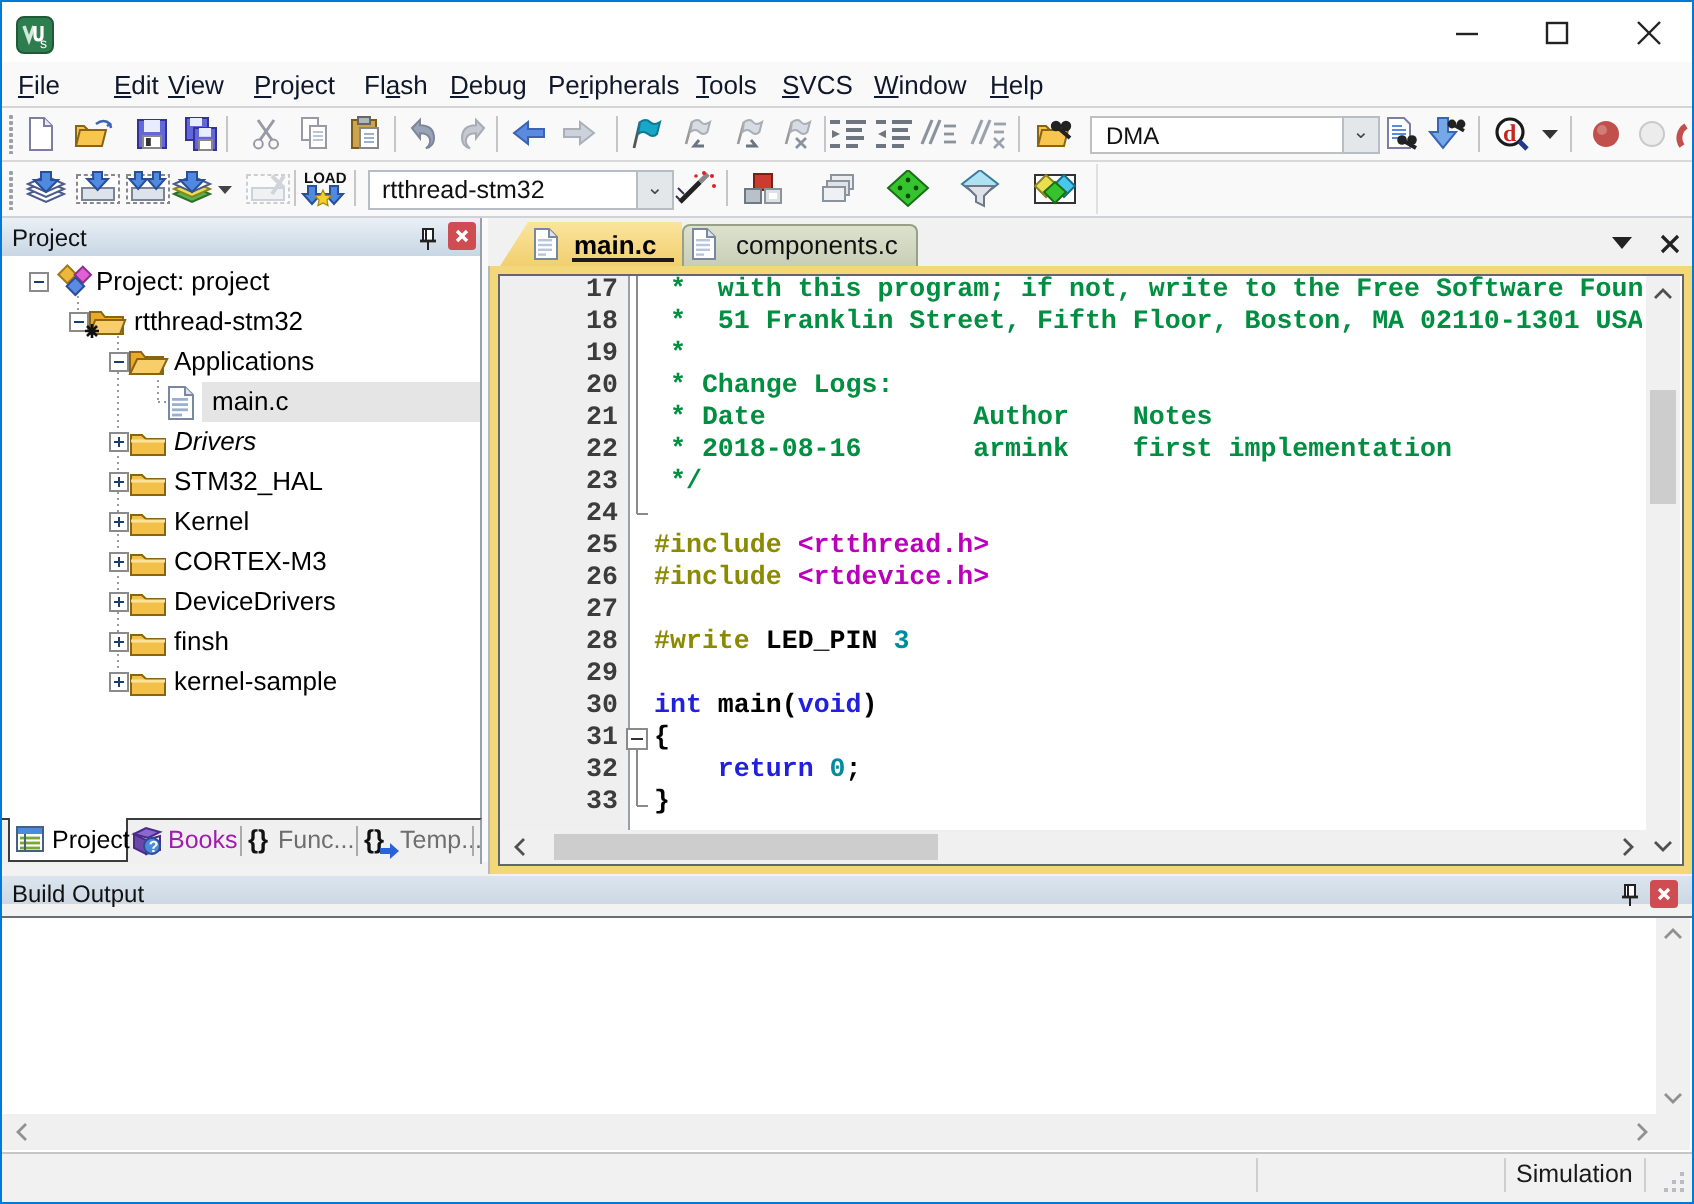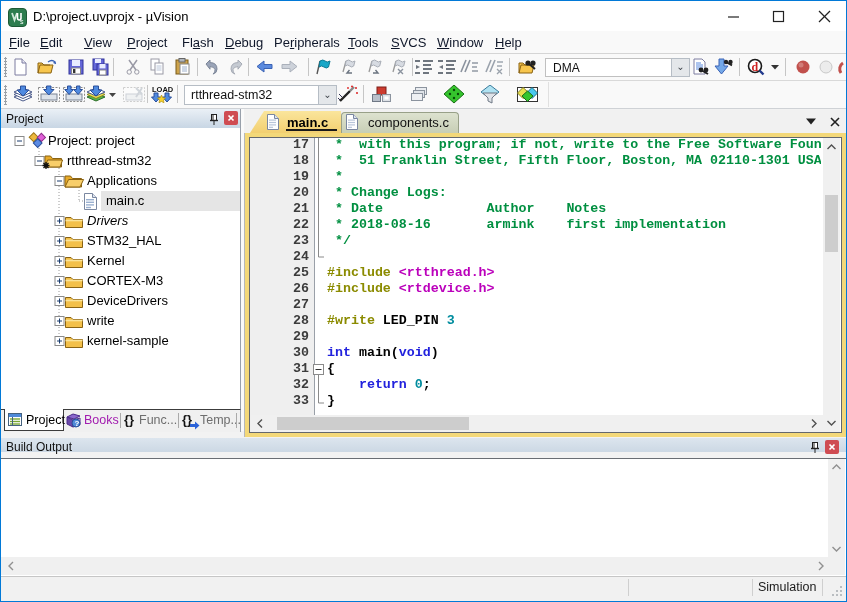--- a/index.html
+++ b/index.html
@@ -29,31 +29,30 @@
 </head>
 <body>
 <div class="win"></div>
 <div class="titlebar">
  <svg class="abs" style="left:7px;top:7px" width="19" height="19" viewBox="0 0 19 19">
   <rect x="0.5" y="0.5" width="18" height="18" rx="3.5" fill="#2e7d4f" stroke="#1d5a36"></rect>
   <path d="M4 5 L6.5 12 L9 5" fill="none" stroke="#cfe8d8" stroke-width="1.8"></path>
   <path d="M9.5 5 v5 q0 2 1.8 2 q1.7 0 1.7-2 v-5" fill="none" stroke="#ffffff" stroke-width="1.6"></path>
   <text x="12" y="16" font-size="7" fill="#fff" font-family="Liberation Sans">s</text>
  </svg>
- <div class="title-text">D:\project.uvprojx - µVision</div>
  <svg class="abs" style="left:722px;top:6px" width="110" height="20" viewBox="0 0 110 20">
   <line x1="5" y1="10" x2="16" y2="10" stroke="#222" stroke-width="1.2"></line>
   <rect x="50.5" y="4.5" width="10" height="10" fill="none" stroke="#222" stroke-width="1.2"></rect>
   <line x1="96" y1="4" x2="107" y2="15" stroke="#222" stroke-width="1.2"></line>
   <line x1="107" y1="4" x2="96" y2="15" stroke="#222" stroke-width="1.2"></line>
  </svg>
 </div>
 <div class="menubar">
  <span style="left:8px"><u>F</u>ile</span>
- <span style="left:39px"><u>E</u>dit</span>
+ <span style="left:56px"><u>E</u>dit</span>
  <span style="left:83px"><u>V</u>iew</span>
  <span style="left:126px"><u>P</u>roject</span>
  <span style="left:181px">Fl<u>a</u>sh</span>
  <span style="left:224px"><u>D</u>ebug</span>
  <span style="left:273px">Pe<u>r</u>ipherals</span>
  <span style="left:347px"><u>T</u>ools</span>
  <span style="left:390px"><u>S</u>VCS</span>
  <span style="left:436px"><u>W</u>indow</span>
  <span style="left:494px"><u>H</u>elp</span>
 </div>
@@ -467,21 +466,21 @@
 <div class="ptree">
  <div class="trow" style="left:48px;top:131px;">Project: project</div>
  <div class="trow" style="left:67px;top:151px;">rtthread-stm32</div>
  <div class="trow" style="left:87px;top:171px;">Applications</div>
  <div class="trow" style="left:106px;top:191px;">main.c</div>
  <div class="trow" style="left:87px;top:211px;font-style:italic;">Drivers</div>
  <div class="trow" style="left:87px;top:231px;">STM32_HAL</div>
  <div class="trow" style="left:87px;top:251px;">Kernel</div>
  <div class="trow" style="left:87px;top:271px;">CORTEX-M3</div>
  <div class="trow" style="left:87px;top:291px;">DeviceDrivers</div>
- <div class="trow" style="left:87px;top:311px;">write</div>
+ <div class="trow" style="left:87px;top:311px;">finsh</div>
  <div class="trow" style="left:87px;top:331px;">kernel-sample</div>
 </div>
 
 <div class="abs" style="left:1px;top:409px;width:239px;height:22px;background:#f0f0f0;border-top:1px solid #3c3c3c;border-right:1px solid #98a0ab;">
  <div class="abs" style="left:3px;top:-1px;width:58px;height:21px;background:#fff;border:1px solid #3c3c3c;border-top:none;"></div>
  <svg class="abs" style="left:7px;top:3px" width="14" height="14" viewBox="0 0 14 14">
       <rect x="0.5" y="0.5" width="13" height="12" fill="#fff" stroke="#44617e"></rect>
       <rect x="1" y="1" width="12" height="3" fill="#4f8ad8"></rect>
       <g stroke="#7aa832" stroke-width="1.4">
         <line x1="2" y1="6" x2="12" y2="6"></line>

